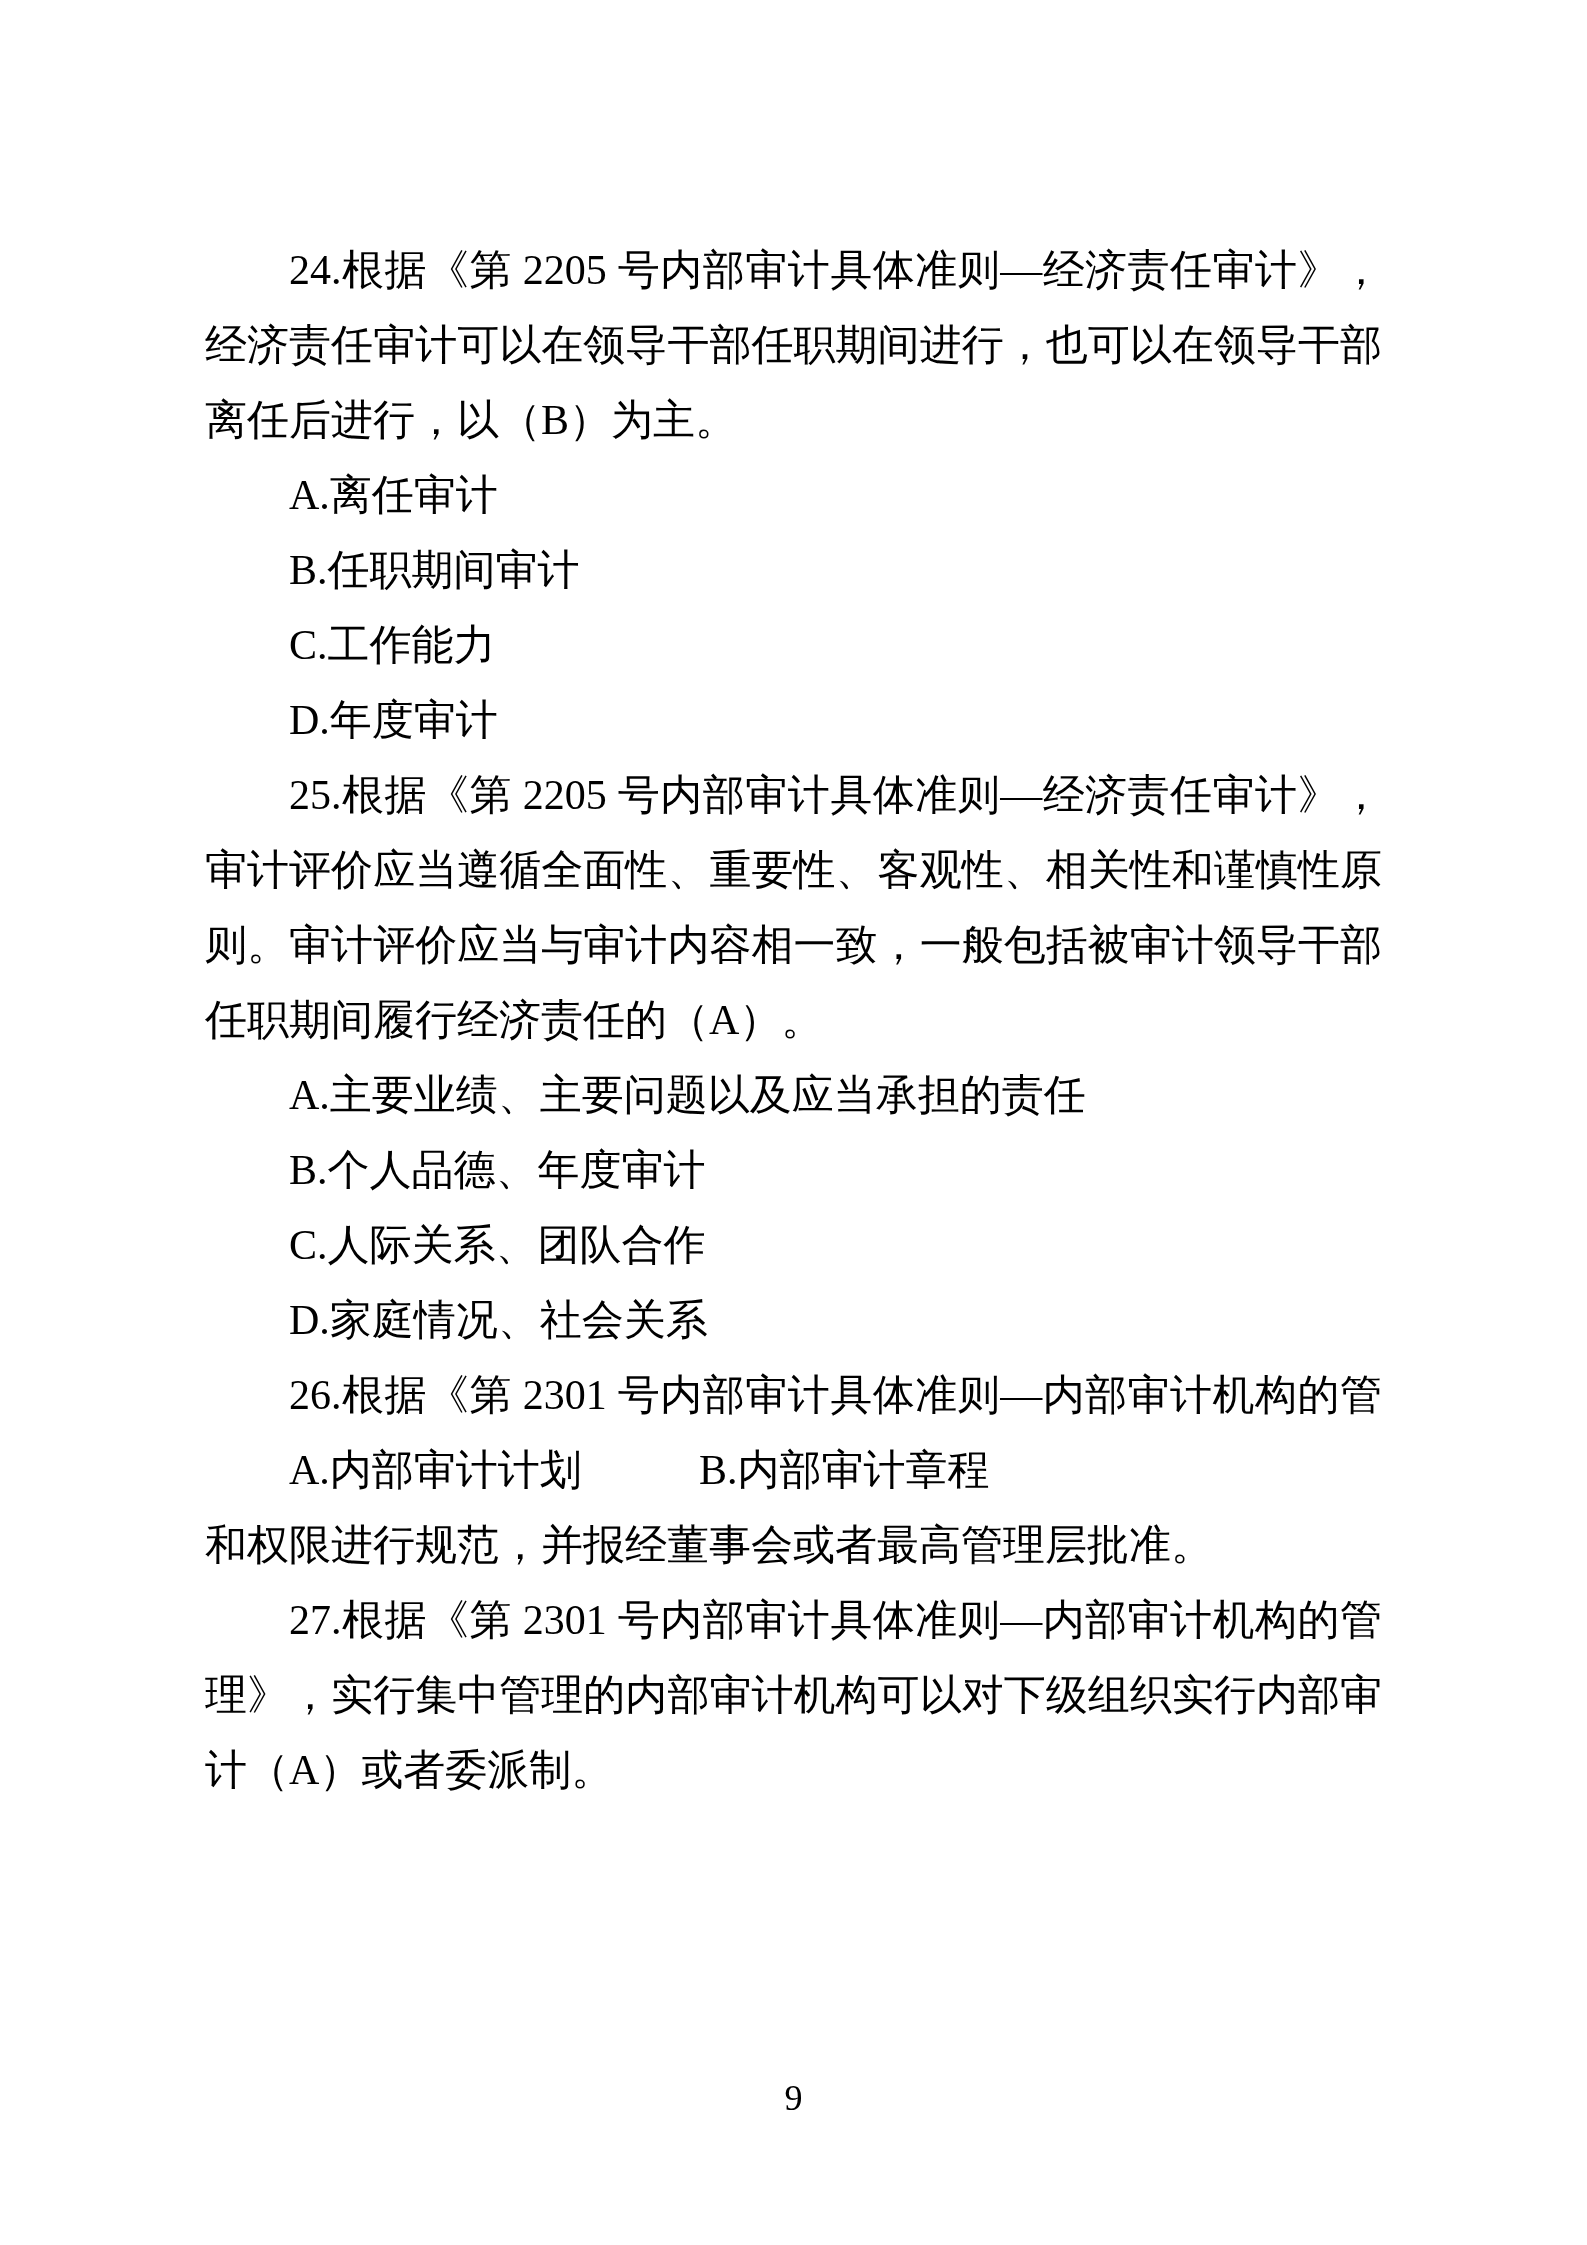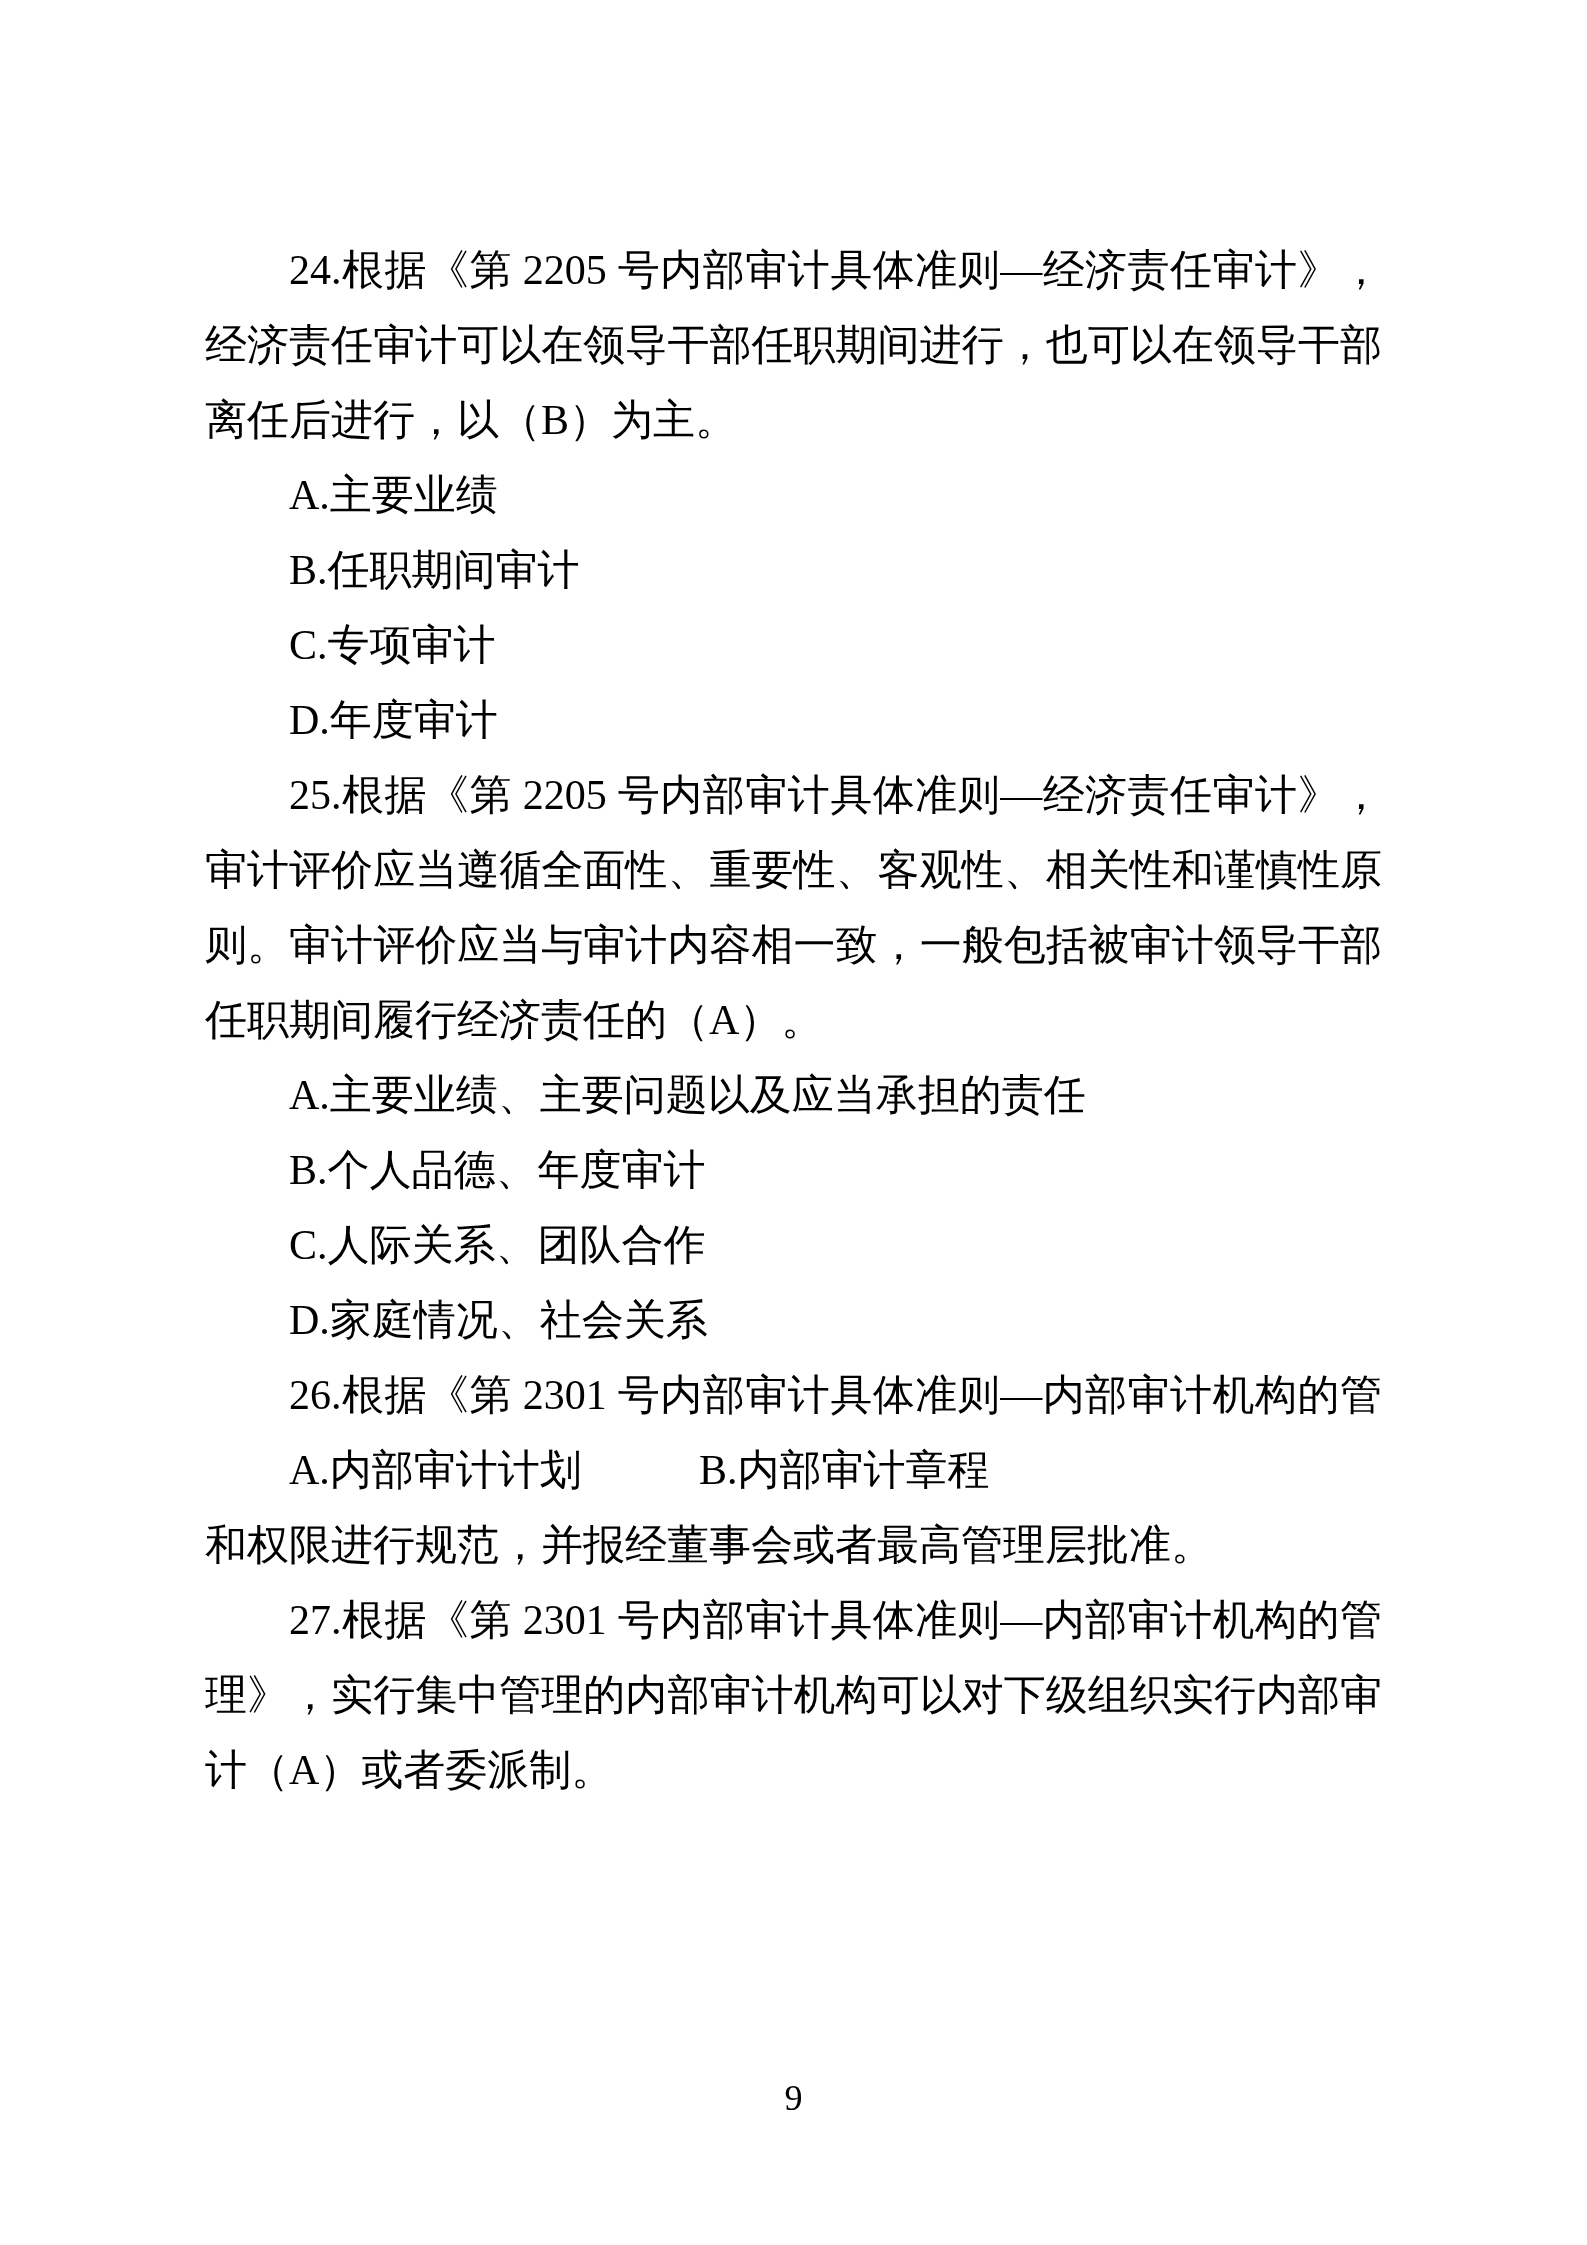--- a/index.html
+++ b/index.html
@@ -54,23 +54,23 @@
   }
 </style>
 </head>
 <body>
 
 <div class="page">
   <div class="content">
       <div class="line indent justify">24.根据《第 2205 号内部审计具体准则—经济责任审计》，</div>
       <div class="line justify">经济责任审计可以在领导干部任职期间进行，也可以在领导干部</div>
       <div class="line">离任后进行，以（B）为主。</div>
-      <div class="line indent">A.主要业绩</div>
+      <div class="line indent">A.离任审计</div>
       <div class="line indent">B.任职期间审计</div>
-      <div class="line indent">C.专项审计</div>
+      <div class="line indent">C.工作能力</div>
       <div class="line indent">D.年度审计</div>
       <div class="line indent justify">25.根据《第 2205 号内部审计具体准则—经济责任审计》，</div>
       <div class="line justify">审计评价应当遵循全面性、重要性、客观性、相关性和谨慎性原</div>
       <div class="line justify">则。审计评价应当与审计内容相一致，一般包括被审计领导干部</div>
       <div class="line">任职期间履行经济责任的（A）。</div>
       <div class="line indent">A.主要业绩、主要问题以及应当承担的责任</div>
       <div class="line indent">B.个人品德、年度审计</div>
       <div class="line indent">C.人际关系、团队合作</div>
       <div class="line indent">D.家庭情况、社会关系</div>
       <div class="line indent justify">26.根据《第 2301 号内部审计具体准则—内部审计机构的管</div>

